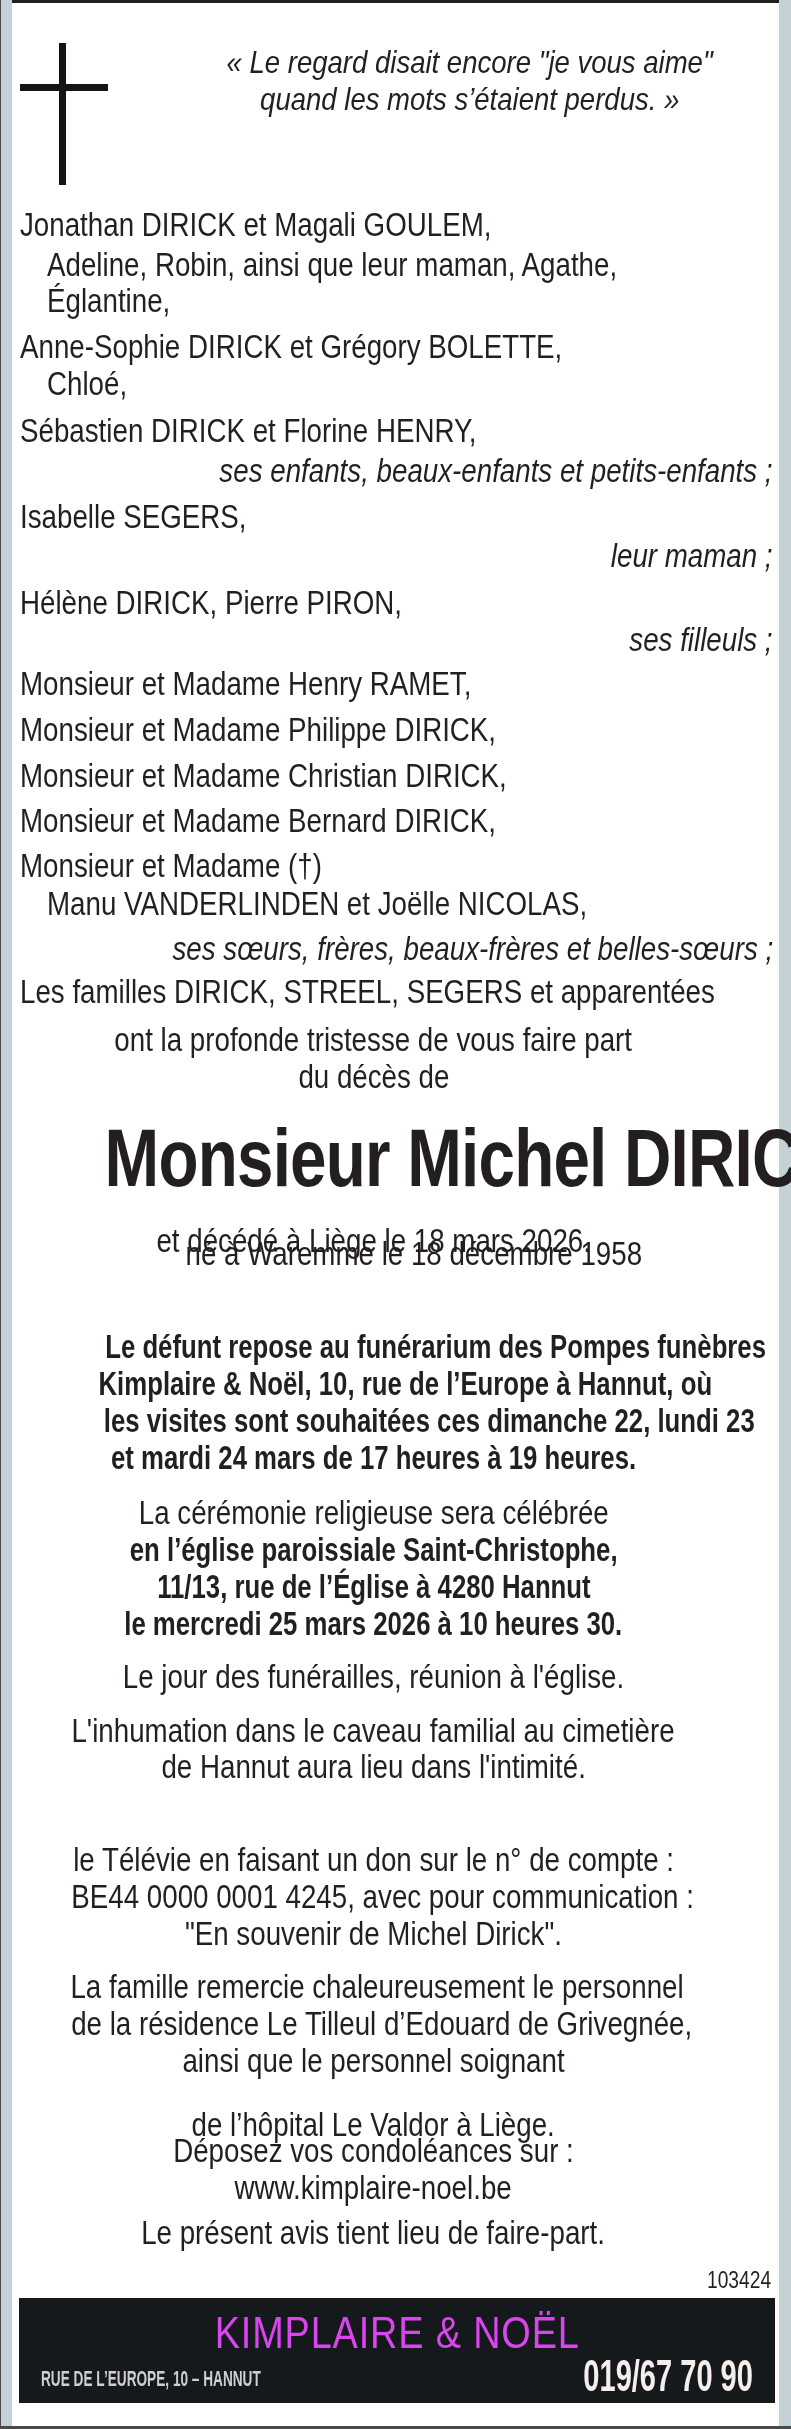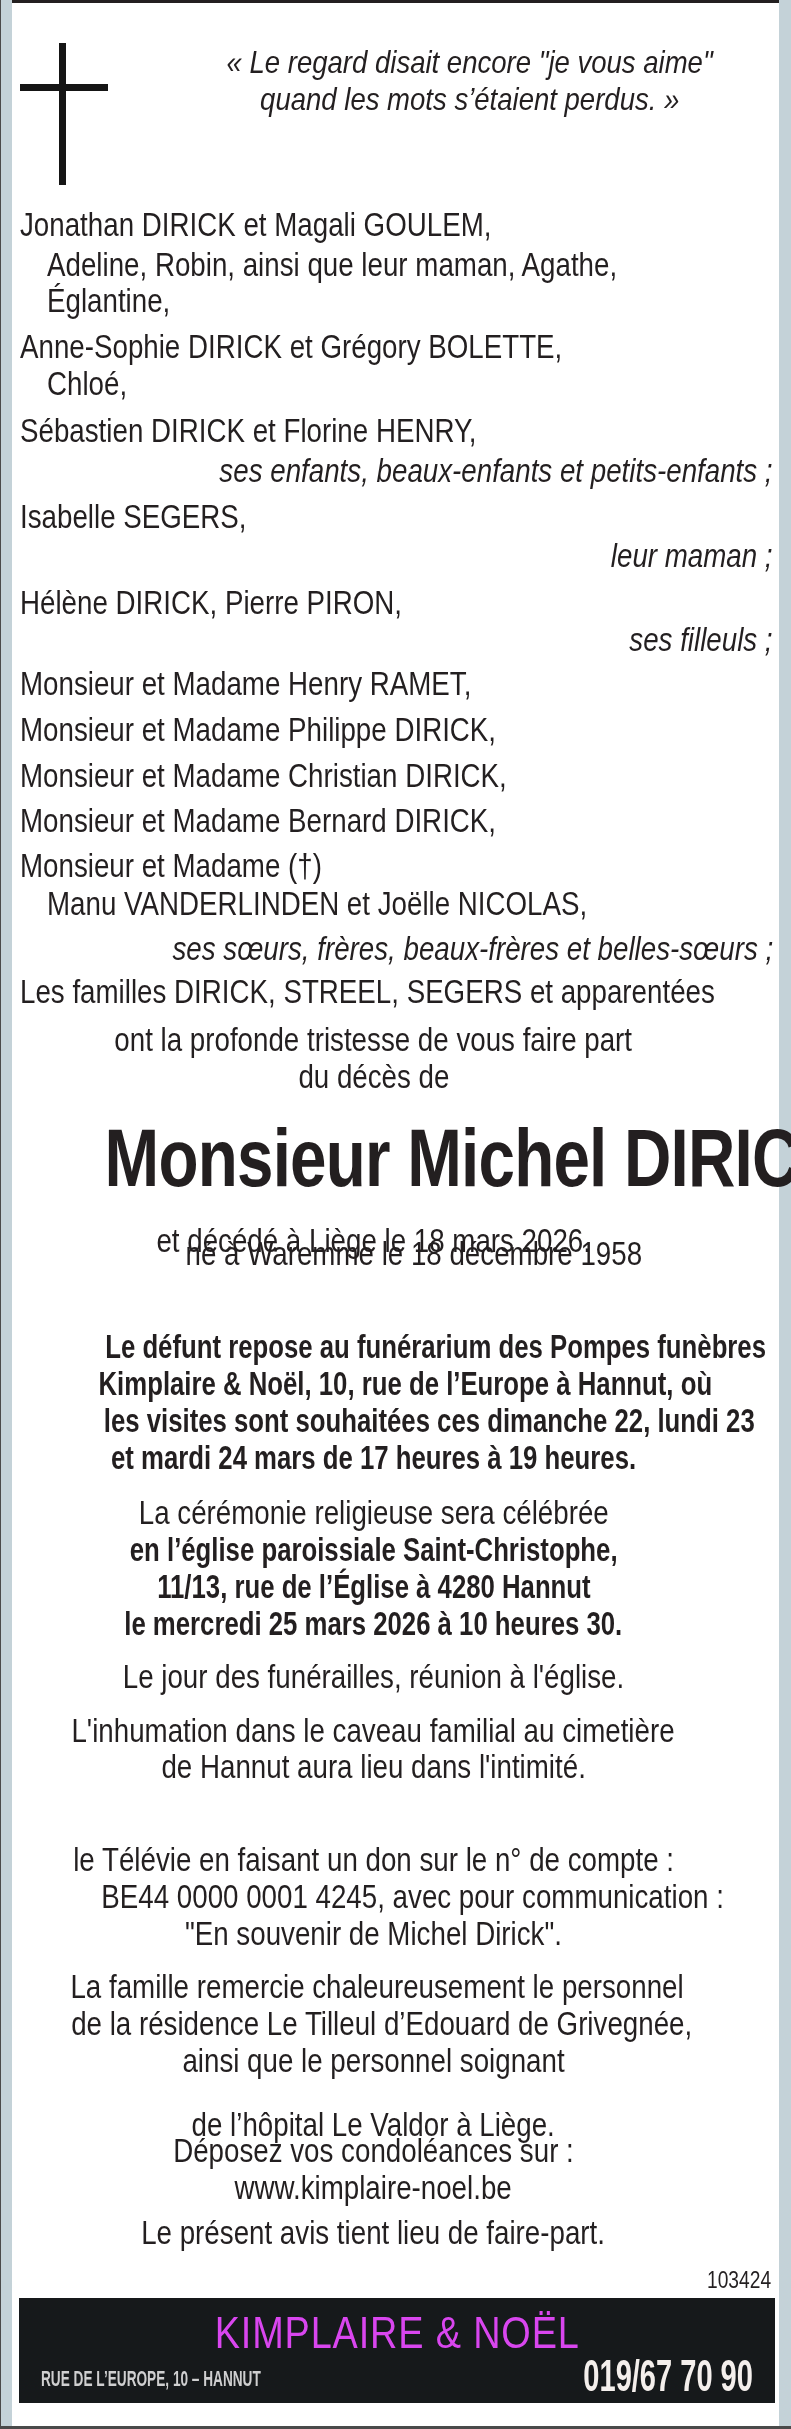--- a/index.html
+++ b/index.html
@@ -100,21 +100,21 @@
   <div class="ln c b" style="top:1532px;"><span>en l’église paroissiale Saint-Christophe,</span></div>
   <div class="ln c b" style="top:1569px;"><span>11/13, rue de l’Église à 4280 Hannut</span></div>
   <div class="ln c b" style="top:1606px;"><span>le mercredi 25 mars 2026 à 10 heures 30.</span></div>
 
   <div class="ln c" style="top:1659px;"><span>Le jour des funérailles, réunion à l'église.</span></div>
 
   <div class="ln c" style="top:1713px;"><span>L'inhumation dans le caveau familial au cimetière</span></div>
   <div class="ln c" style="top:1749px;"><span>de Hannut aura lieu dans l'intimité.</span></div>
 
   <div class="ln c" style="top:1842px;"><span>le Télévie en faisant un don sur le n° de compte :</span></div>
-  <div class="ln c" style="top:1879px;padding-left:30px;"><span>BE44 0000 0001 4245, avec pour communication :</span></div>
+  <div class="ln c" style="top:1879px;"><span>BE44 0000 0001 4245, avec pour communication :</span></div>
   <div class="ln c" style="top:1916px;"><span>"En souvenir de Michel Dirick".</span></div>
 
   <div class="ln c" style="top:1969px;"><span>La famille remercie chaleureusement le personnel</span></div>
   <div class="ln c" style="top:2006px;"><span>de la résidence Le Tilleul d’Edouard de Grivegnée,</span></div>
   <div class="ln c" style="top:2043px;"><span>ainsi que le personnel soignant</span></div>
   <div class="ln c" style="top:2079px;margin-top:28px;"><span>de l’hôpital Le Valdor à Liège.</span></div>
 
   <div class="ln c" style="top:2133px;"><span>Déposez vos condoléances sur :</span></div>
   <div class="ln c" style="top:2170px;"><span>www.kimplaire-noel.be</span></div>
 

